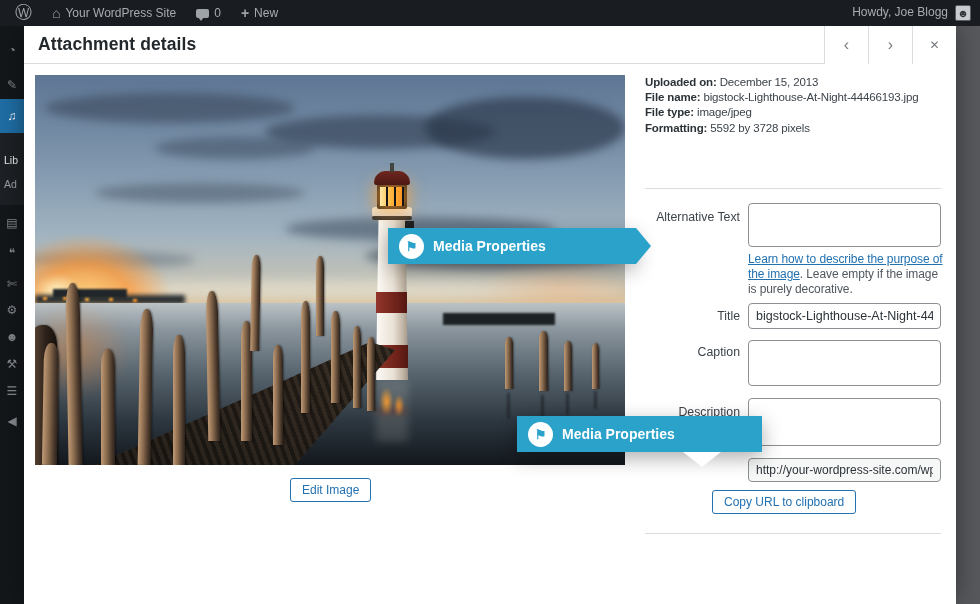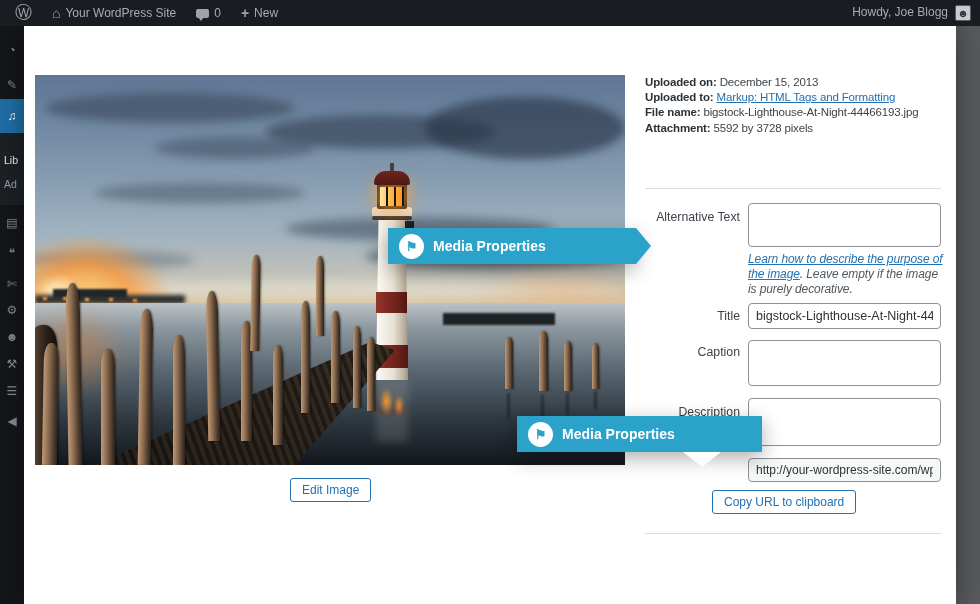--- a/index.html
+++ b/index.html
@@ -49,21 +49,21 @@
                repeating-linear-gradient(70deg,#52463a 0 4px,#2e2822 4px 8px); }
   .refl { background:rgba(25,28,31,.55); filter:blur(1px); }
 
   
   .meta { position:absolute; left:621px; top:49px; width:300px; font-size:11.5px; letter-spacing:-.15px; color:#3c434a; line-height:15.2px; }
   .meta b { color:#2c3338; }
   a.blue { color:#2271b1; text-decoration:underline; cursor:pointer; }
   .hline { position:absolute; left:621px; width:296px; border-top:1px solid #dcdcde; }
   .f-label { position:absolute; left:621px; width:95px; text-align:right; font-size:12.3px; color:#3c434a; }
   .f-input, .f-area { position:absolute; left:724px; width:193px; border:1px solid #8c8f94; border-radius:4px; background:#fff; font-family:"Liberation Sans",sans-serif; font-size:12.5px; color:#2c3338; padding:3px 7px; resize:none; outline:none; }
-  .help { position:absolute; left:724px; top:226px; width:200px; font-size:12px; line-height:15px; color:#50575e; letter-spacing:-.1px;font-style:italic; }
+  .help { position:absolute; left:724px; top:226px; width:200px; font-size:12px; line-height:15px; color:#50575e; letter-spacing:-.1px; }
   .btn-blue { border:1px solid #2271b1; background:#fff; color:#2271b1; border-radius:3px; font-family:"Liberation Sans",sans-serif; font-size:12px; padding:4px 11px; cursor:pointer; }
   .links { position:absolute; left:621px; top:518px; width:302px; font-size:12px; letter-spacing:-.1px; line-height:17px; color:#3c434a; }
   .del { color:#d63638; text-decoration:underline; cursor:pointer; }
 
   .edit-image { position:absolute; left:266px; top:452px; }
 
   
   .tip { position:absolute; background:#fff; box-shadow:0 6px 20px rgba(0,0,0,.32); z-index:45; }
   .tip1 { left:388px; top:228px; width:248px; }
   .tip2 { left:517px; top:416px; width:245px; }
@@ -115,20 +115,28 @@
   <span class="ss-ic" style="top:277px">⚙</span>
   <span class="ss-ic" style="top:304px">☻</span>
   <span class="ss-ic" style="top:331px">⚒</span>
   <span class="ss-ic" style="top:358px">☰</span>
   <span class="ss-ic" style="top:388px">◀</span>
 </div>
 
 <div class="backdrop-right"></div>
 
 <div class="modal">
+  <div class="modal-header">
+    <div class="modal-title">Attachment details</div>
+    <div class="nav-btns">
+      <div class="nav-btn">‹</div>
+      <div class="nav-btn">›</div>
+      <div class="nav-btn" style="font-size:12px">✕</div>
+    </div>
+  </div>
 
   <div class="photo">
     <i class="cloud" style="left:10px;top:18px;width:250px;height:30px;background:rgba(52,66,84,.55)"></i>
     <i class="cloud" style="left:230px;top:40px;width:230px;height:34px;background:rgba(47,60,78,.6)"></i>
     <i class="cloud" style="left:390px;top:22px;width:200px;height:62px;background:rgba(40,52,70,.65)"></i>
     <i class="cloud" style="left:120px;top:62px;width:160px;height:22px;background:rgba(58,72,90,.5)"></i>
     <i class="cloud" style="left:60px;top:108px;width:210px;height:20px;background:rgba(70,84,100,.5)"></i>
     <i class="cloud" style="left:250px;top:142px;width:270px;height:24px;background:rgba(60,74,92,.55)"></i>
     <i class="cloud" style="left:-10px;top:176px;width:170px;height:18px;background:rgba(90,102,118,.45)"></i>
     <i class="cloud" style="left:330px;top:168px;width:255px;height:26px;background:rgba(55,68,86,.55)"></i>
@@ -191,23 +199,23 @@
     <i class="post" style="left:318px;top:251px;width:8px;height:82px"></i>
     <i class="post" style="left:332px;top:262px;width:8px;height:74px"></i>
   </div>
 
   <div class="edit-image">
     <button class="btn-blue">Edit Image</button>
   </div>
 
   <div class="meta">
     <div><b>Uploaded on:</b> <span>December 15, 2013</span></div>
-    <div><b>Uploaded to:</b> <a class="blue">Markup: HTML Tags and Formatting</a></div>
     <div><b>File name:</b> <span>bigstock-Lighthouse-At-Night-44466193.jpg</span></div>
-    <div><b>Attachment:</b> <span>5592 by 3728 pixels</span></div>
+    <div><b>File type:</b> <span>image/jpeg</span></div>
+    <div><b>Formatting:</b> <span>5592 by 3728 pixels</span></div>
   </div>
 
   <div class="hline" style="top:162px"></div>
 
   <label class="f-label" style="top:184px">Alternative Text</label>
   <textarea class="f-area" style="top: 177px; height: 44px;"></textarea>
   <div class="help">
     <a class="blue">Learn how to describe the purpose of the image</a><span>. Leave empty if the image is purely decorative.</span>
   </div>
 

